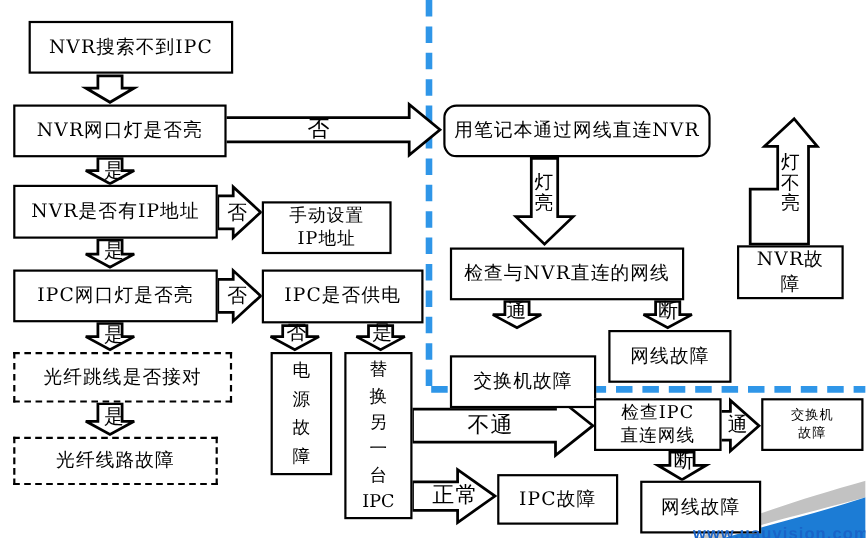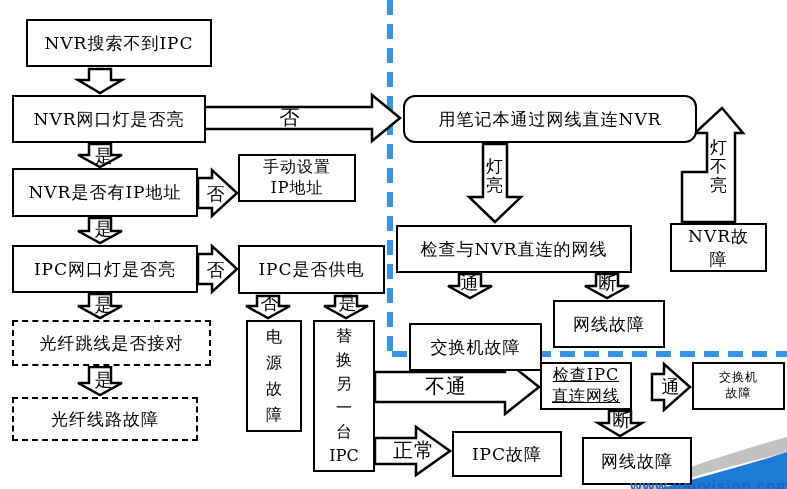--- a/index.html
+++ b/index.html
@@ -56,45 +56,45 @@
       <polygon points="375,372 505,372 505,360 539,387 505,414 505,402 375,402"></polygon>
       <polygon points="652,374 664,374 664,364 690,387 664,410 664,400 652,400"></polygon>
       <polygon points="609,411 631,411 631,423 642,423 620,436 598,423 609,423"></polygon>
       <polygon points="375,438 416,438 416,427 450,451 416,475 416,464 375,464"></polygon>
     </g>
   </svg>
 
   <div class="box" style="left:12px;top:19px;width:186px;height:48px;margin-left:14px;">NVR搜索不到IPC</div>
   <div class="box" style="left:12px;top:95px;width:194px;height:48px;">NVR网口灯是否亮</div>
   <div class="box" style="left:12px;top:168px;width:186px;height:49px;">NVR是否有IP地址</div>
-  <div class="box" style="left:238px;top:154px;width:118px;height:48px;font-size:16px;">手动设置
+  <div class="box" style="left:238px;top:183px;width:118px;height:48px;font-size:16px;">手动设置
 IP地址</div>
   <div class="box" style="left:12px;top:245px;width:186px;height:48px;">IPC网口灯是否亮</div>
   <div class="box" style="left:238px;top:245px;width:147px;height:49px;">IPC是否供电</div>
   <div class="box dashedb" style="left:12px;top:320px;width:199px;height:46px;">光纤跳线是否接对</div>
   <div class="box dashedb" style="left:12px;top:397px;width:186px;height:44px;">光纤线路故障</div>
   <div class="box vert" style="left:246px;top:320px;width:56px;height:112px;font-size:16px;">电
 源
 故
 障</div>
   <div class="box vert" style="left:313px;top:320px;width:62px;height:152px;font-size:16px;line-height:24px;">替
 换
 另
 一
 台
 IPC</div>
 
-  <div class="box" style="left:403px;top:95px;width:294px;height:48px;border-radius:12px;">用笔记本通过网线直连NVR</div>
-  <div class="box" style="left:396px;top:225px;width:236px;height:48px;">检查与NVR直连的网线</div>
+  <div class="box" style="left:403px;top:95px;width:243px;height:48px;border-radius:12px;">用笔记本通过网线直连NVR</div>
+  <div class="box" style="left:409px;top:225px;width:213px;height:48px;">检查与NVR直连的网线</div>
   <div class="box" style="left:409px;top:300px;width:133px;height:48px;margin-top:23px;">交换机故障</div>
   <div class="box" style="left:553px;top:300px;width:112px;height:48px;">网线故障</div>
   <div class="box" style="left:670px;top:223px;width:97px;height:49px;">NVR故
 障</div>
 
-  <div class="box" style="left:540px;top:362px;width:92px;height:48px;font-size:16px;text-decoration:underline;">检查IPC
+  <div class="box" style="left:540px;top:362px;width:116px;height:48px;font-size:16px;">检查IPC
 直连网线</div>
   <div class="box" style="left:692px;top:362px;width:93px;height:48px;font-size:12px;">交换机
 故障</div>
   <div class="box" style="left:582px;top:437px;width:110px;height:48px;">网线故障</div>
   <div class="box" style="left:452px;top:431px;width:110px;height:46px;">IPC故障</div>
 
   <div class="lbl big" style="left:290px;top:117px;">否</div>
   <div class="lbl" style="left:104px;top:156px;">是</div>
   <div class="lbl" style="left:216px;top:194px;">否</div>
   <div class="lbl" style="left:104px;top:229px;">是</div>

